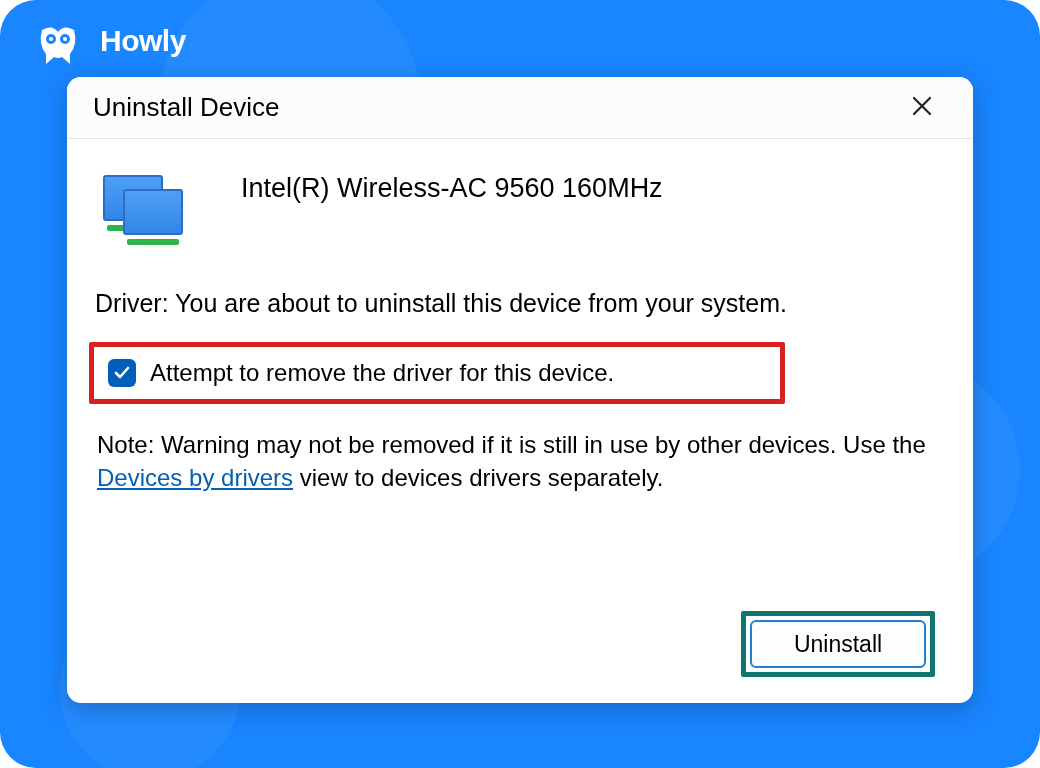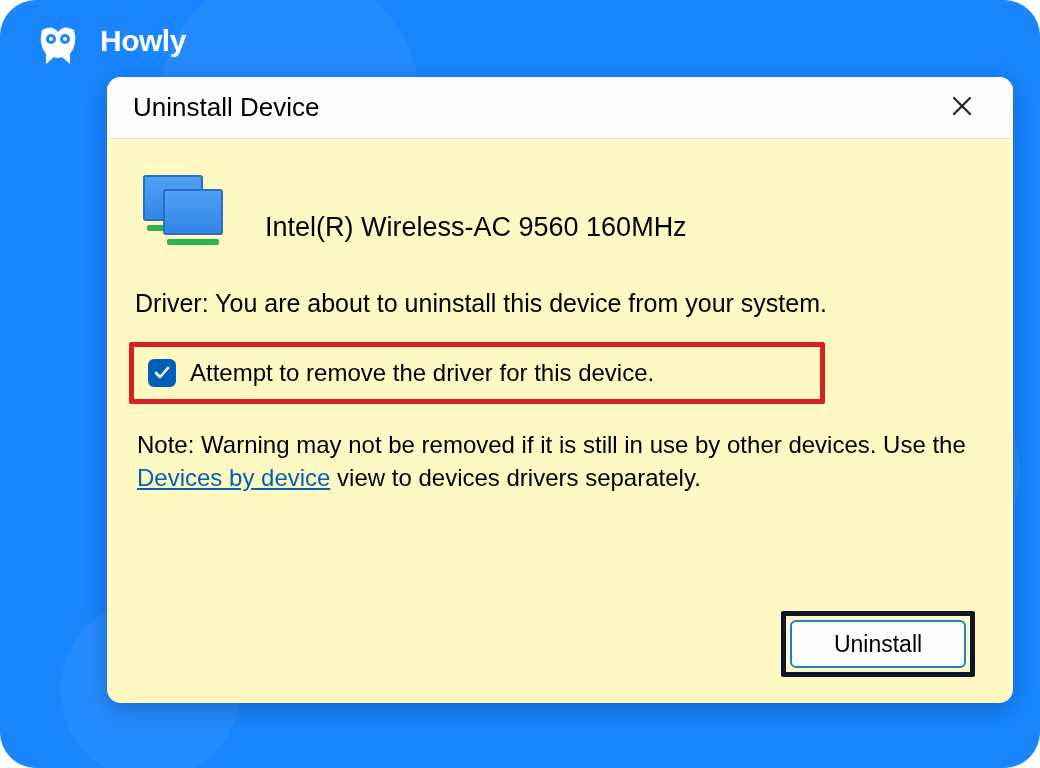--- a/index.html
+++ b/index.html
@@ -46,26 +46,25 @@
     letter-spacing: -0.5px;
   }
 
   
   .dialog {
     position: absolute;
     left: 67px;
     top: 77px;
     width: 906px;
     height: 626px;
-    background: #fef9c3;
+    background: #ffffff;
     border-radius: 14px;
     box-shadow: 0 6px 24px rgba(0,0,0,0.22);
     display: flex;
     flex-direction: column;
-    margin-left: 40px;
   }
 
   .titlebar {
     height: 62px;
     background: #fcfcfc;
     border-radius: 14px 14px 0 0;
     display: flex;
     align-items: center;
     padding: 0 26px 0 26px;
     border-bottom: 1px solid #e1e1e1;
@@ -86,22 +85,22 @@
 
   .body {
     flex: 1;
     padding: 28px 28px 22px 28px;
     display: flex;
     flex-direction: column;
   }
 
   .device-row {
     display: flex;
-    align-items: flex-end;
-    gap: 34px;
+    align-items: flex-start;
+    gap: 50px;
     padding: 6px 0 28px 4px;
   }
   .device-icon {
     width: 92px;
     height: 70px;
     position: relative;
   }
   .monitor {
     position: absolute;
     width: 60px;
@@ -177,21 +176,21 @@
     justify-content: flex-end;
     gap: 28px;
     padding: 26px 10px 4px 0;
     margin-top: auto;
   }
   .btn-wrap {
     padding: 6px;
     border-radius: 2px;
   }
   .btn-wrap.hl {
-    border: 5px solid #0f172a;
+    border: 5px solid #0f766e;
     padding: 4px;
   }
   .btn {
     min-width: 176px;
     height: 48px;
     background: #fdfdfd;
     border: 1px solid #b0b0b0;
     border-radius: 6px;
     font-size: 23px;
     color: #000;
@@ -257,21 +256,21 @@
           <div class="checkbox">
             <svg viewBox="0 0 18 18">
                 <path d="M3 9 L7 13 L15 4" stroke="#fff" stroke-width="2.6" fill="none" stroke-linecap="round" stroke-linejoin="round"></path>
               </svg>
           </div>
           <div class="check-label">Attempt to remove the driver for this device.</div>
         </div>
       </div>
 
       <div class="note">
-        <span>Note: Warning may not be removed if it is still in use by other devices. Use the </span><a href="#">Devices by device</a><span> view to devices drivers separately.</span>
+        <span>Note: Warning may not be removed if it is still in use by other devices. Use the </span><a href="#">Devices by drivers</a><span> view to devices drivers separately.</span>
       </div>
 
       <div class="footer">
         <div class="btn-wrap hl">
           <div class="btn primary">Uninstall</div>
         </div>
       </div>
 
     </div>
   </div>

